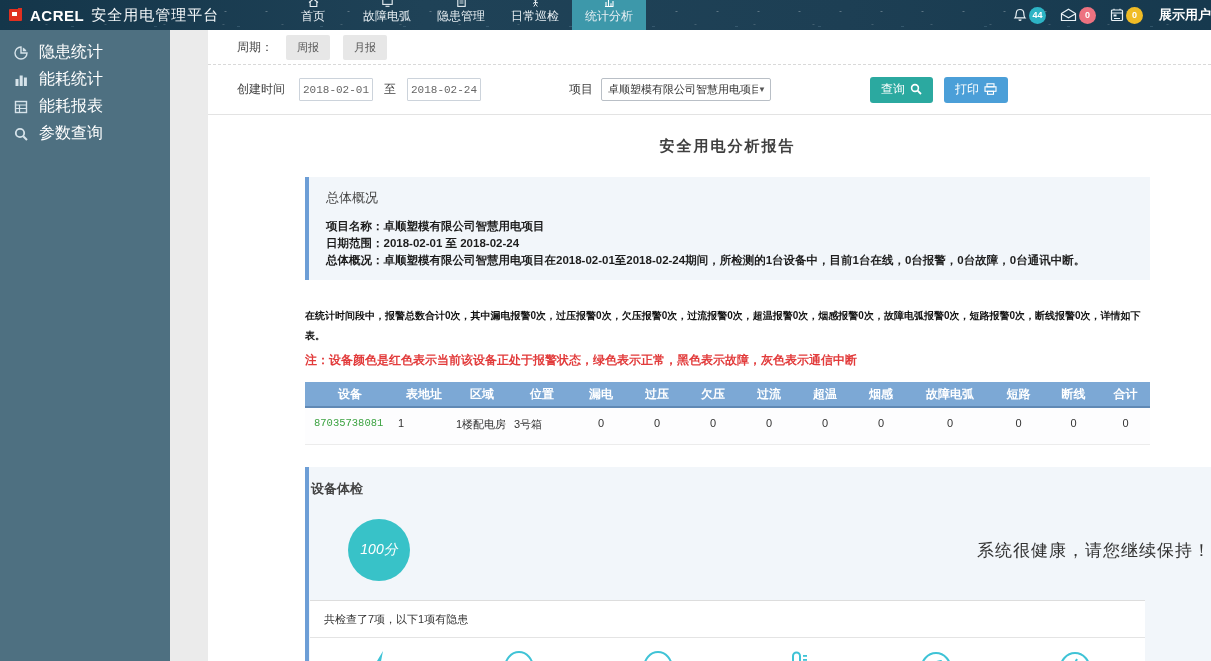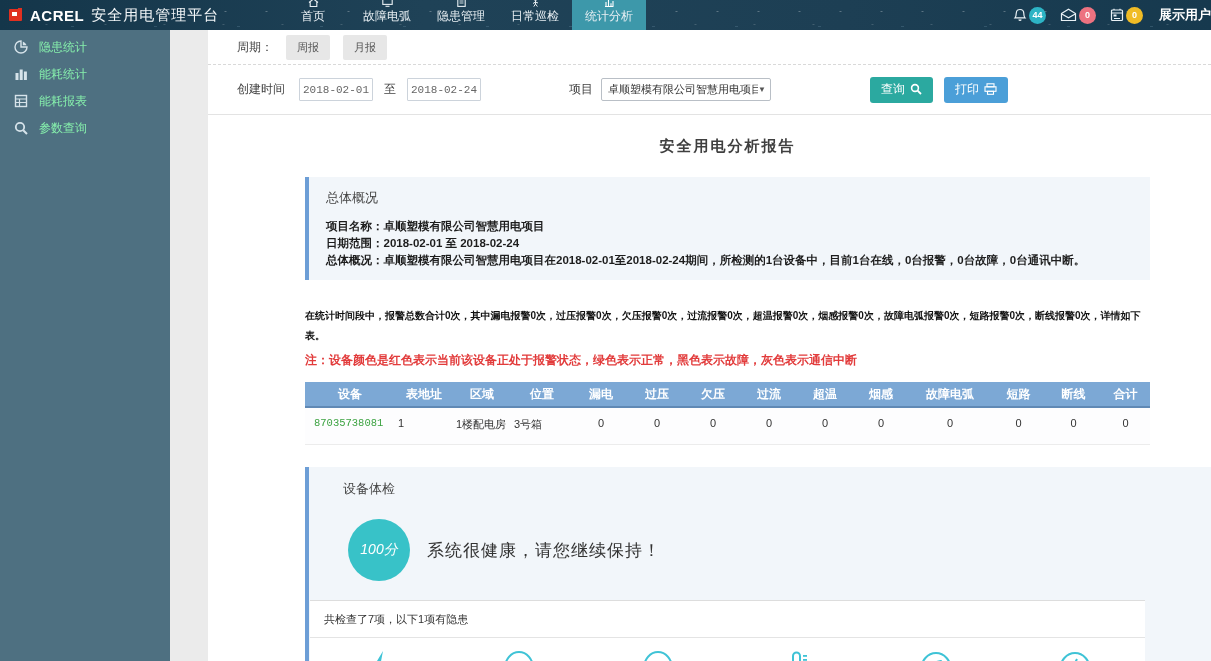--- a/index.html
+++ b/index.html
@@ -27,21 +27,21 @@
   .nav-right { margin-left:auto; display:flex; align-items:center; padding-left:10px; }
   .nav-ic { position:relative; display:flex; align-items:center; cursor:pointer; margin-left:14px; }
   .badge { min-width:17px; height:17px; border-radius:50%; color:#fff; font-size:9px; font-weight:bold; display:flex; align-items:center; justify-content:center; margin-left:2px; }
   .badge.teal { background:#2db4c5; }
   .badge.red { background:#ed7280; }
   .badge.yellow { background:#f0bc26; }
   .nav-user { color:#fff; font-size:13px; font-weight:bold; margin-left:16px; white-space:nowrap; }
 
   
   .sidebar { position:absolute; top:30px; left:0; width:170px; height:631px; background:#4e7081; padding-top:9px; }
-  .side-item { height:27px; display:flex; align-items:flex-start; padding-left:13px; color:#86efac; font-size:12px; cursor:pointer; }
+  .side-item { height:27px; display:flex; align-items:center; padding-left:13px; color:#ffffff; font-size:16px; cursor:pointer; }
   .side-item .sicon { width:16px; height:16px; margin-right:10px; display:flex; align-items:center; justify-content:center; }
 
   
   .main { position:absolute; top:30px; left:170px; width:1041px; height:631px; background:#ebebeb; }
   .content { margin-left:38px; width:1003px; height:631px; background:#fff; position:relative; overflow:hidden; }
 
   
   .frow1 { height:35px; display:flex; align-items:center; padding-left:29px; border-bottom:1px dashed #d9d9d9; }
   .frow2 { height:50px; display:flex; align-items:center; padding-left:29px; border-bottom:1px solid #e3e3e3; }
   .flabel { font-size:12px; color:#444; white-space:nowrap; }
@@ -70,22 +70,22 @@
   
   table.alarm { margin-top:13px; width:845px; border-collapse:collapse; table-layout:fixed; }
   table.alarm th { background:#7ca8d5; color:#fff; font-size:12px; font-weight:bold; height:25px; border-bottom:2px solid #6089b5; }
   table.alarm td { font-size:11px; color:#333; padding:9px 3px 12px; vertical-align:top; text-align:center; border-bottom:1px solid #ececec; background:#fdfdfe; }
   table.alarm td.dev { color:#3da342; text-align:left; padding-left:9px; font-family:"Liberation Mono","DejaVu Sans Mono",monospace; font-size:10.5px; }
   table.alarm td.lft { text-align:left; }
   .c0{width:90px}.c1{width:58px}.c2{width:58px}.c3{width:62px}.c4{width:56px}.c5{width:56px}.c6{width:56px}.c7{width:56px}.c8{width:56px}.c9{width:56px}.c10{width:82px}.c11{width:55px}.c12{width:55px}.c13{width:49px}
 
   
   .health { margin-top:22px; margin-right:-61px; min-height:215px; padding-top:13px; }
-  .health .sec-title { padding-left:34px; }
-  .health-row { display:flex; align-items:center; padding-left:39px; margin-top:10px; height:84px; }
+  .health .sec-title { padding-left:2px;font-weight:bold; }
+  .health-row { display:flex; align-items:center; padding-left:39px; margin-top:10px; height:84px;justify-content:space-between; }
   .score-circle { width:62px; height:62px; border-radius:50%; background:#38c2c8; color:#fff; font-size:14px; font-style:italic; display:flex; align-items:center; justify-content:center; flex:none; }
   .health-msg { margin-left:17px; font-size:17px; color:#333; letter-spacing:1px; }
   .health-box { background:#fff; margin:8px 66px 0 1px; border-top:1px solid #ddd; }
   .check-row { height:37px; line-height:37px; padding-left:14px; font-size:11px; color:#333; border-bottom:1px solid #e4e4e4; }
   .icons-row { display:flex; padding-top:13px; }
   .hicon { flex:1; display:flex; justify-content:center; }
   .circle-ic { width:30px; height:34px; border:2px solid #3fc3d6; border-radius:50%; display:flex; align-items:center; justify-content:center; color:#3fc3d6; font-size:15px; font-weight:bold; }
 </style>
 </head>
 <body>

